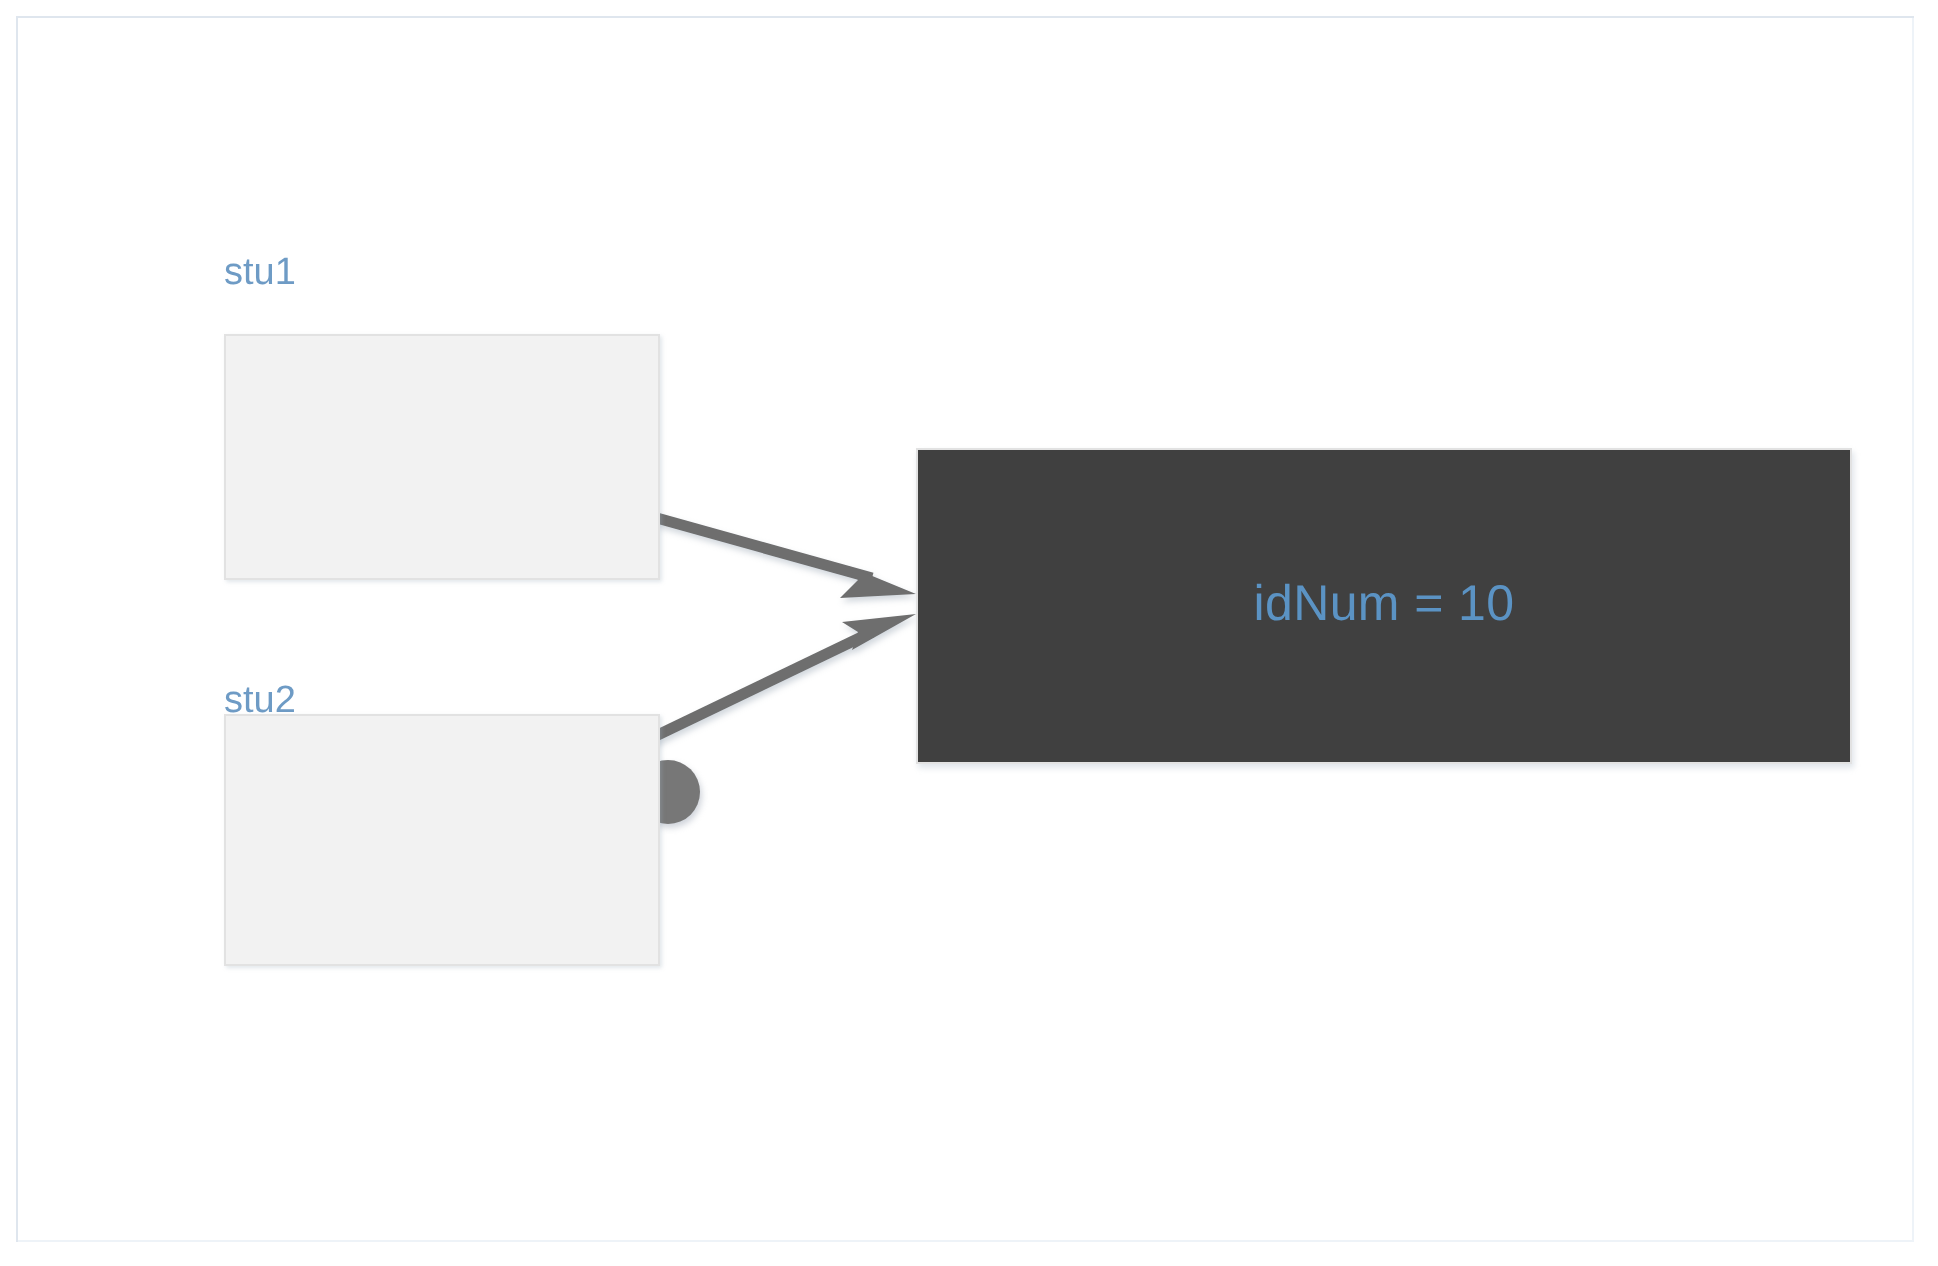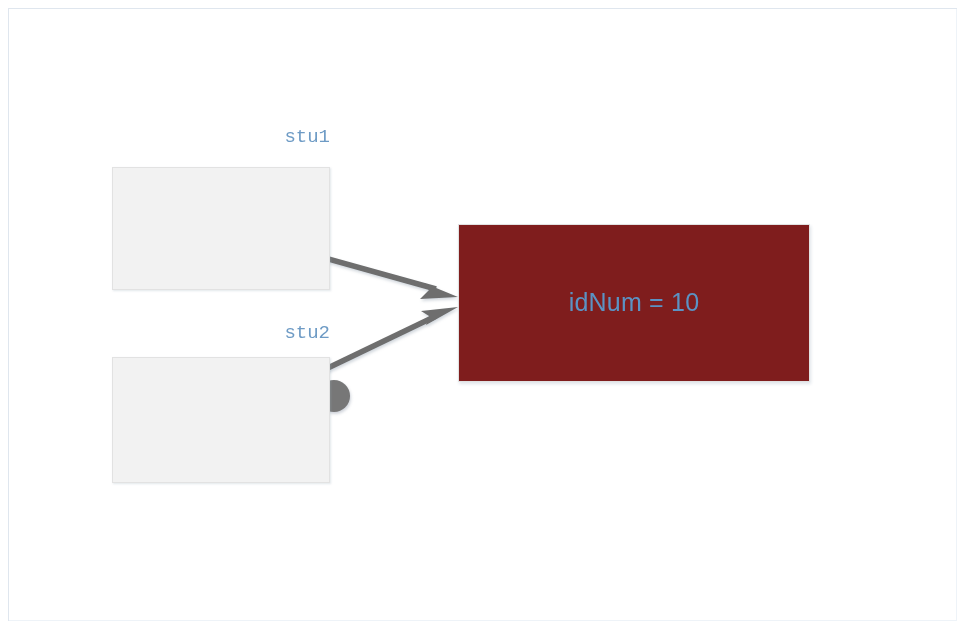--- a/index.html
+++ b/index.html
@@ -50,23 +50,23 @@
     box-shadow: 1px 1px 2px rgba(160,175,190,0.30);
   }
   #stu1-box { left: 112px; top: 167px; width: 218px; height: 123px; }
   #stu2-box { left: 112px; top: 357px; width: 218px; height: 126px; }
 
   
   #object-box {
     position: absolute;
     left: 458px;
     top: 224px;
-    width: 352px;
+    width: 468px;
     height: 158px;
-    background: #7f1d1d;
+    background: #404040;
     border: 1px solid #e2e2e2;
     box-sizing: border-box;
     box-shadow: 1px 2px 3px rgba(160,175,190,0.33);
     display: flex;
     flex-direction: column;
     align-items: center;
     justify-content: center;
   }
   .obj-line {
     color: #5b93c4;
@@ -74,27 +74,26 @@
     line-height: 1.35;
     white-space: nowrap;
     letter-spacing: 0.2px;
   }
 
   
   .var-label {
     position: absolute;
     color: #6e9bc5;
     font-size: 19px;
-    text-align: right;
+    text-align: left;
     width: 218px;
     white-space: nowrap;
-    font-family: Liberation Mono, monospace;
   }
   #stu1-label { left: 112px; top: 126px; }
-  #stu2-label { left: 112px; top: 322px; }
+  #stu2-label { left: 112px; top: 340px; }
 
   
   .ref-dot {
     position: absolute;
     width: 32px;
     height: 32px;
     border-radius: 50%;
     background: #777777;
     box-shadow: 1px 2px 3px rgba(150,160,175,0.45);
   }

